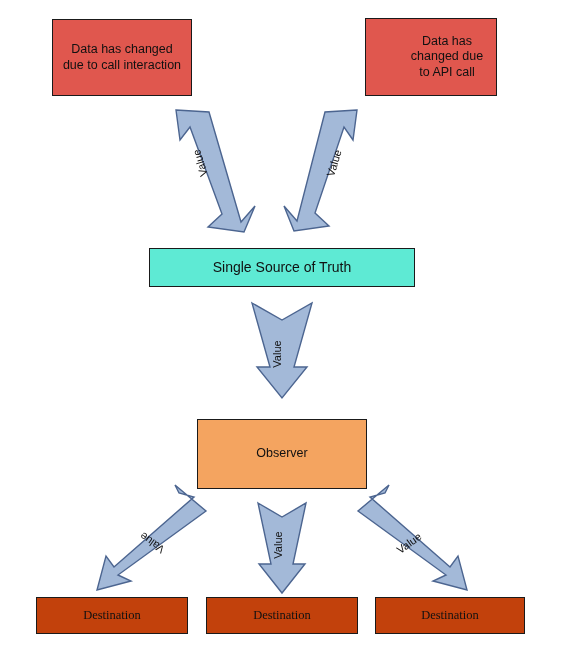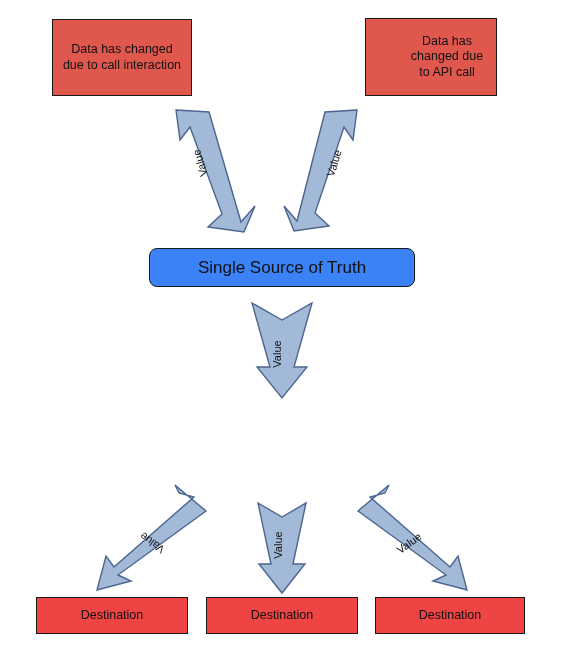--- a/index.html
+++ b/index.html
@@ -29,31 +29,31 @@
     color: #111111;
     line-height: 1.25;
     user-select: none;
   }
   .node-source {
     background: #e0574e;
     font-size: 12.5px;
     padding: 2px 8px;
   }
   .node-store {
-    background: #3b82f6;
-    font-size: 17px;
-    border-radius: 8px;
+    background: #5eead4;
+    font-size: 14px;
   }
   .node-observer {
     background: #f4a460;
     font-size: 12.5px;
   }
   .node-destination {
-    background: #ef4444;
+    background: #c2410c;
     font-size: 12.5px;
+    font-family: Liberation Serif, serif;
   }
   
   #arrows {
     position: absolute;
     left: 0;
     top: 0;
     width: 562px;
     height: 645px;
     pointer-events: none;
   }
@@ -115,20 +115,21 @@
   <div class="arrow-label" style="left:278px; top:545px; transform: translate(-50%,-50%) rotate(270deg);">Value</div>
 
   <div class="arrow-label" style="left:409px; top:543px; transform: translate(-50%,-50%) rotate(324deg);">Value</div>
 
   <div class="node node-source" style="left:52px; top:19px; width:140px; height:77px;">Data has changed due to call interaction</div>
 
   <div class="node node-source" style="left:365px; top:18px; width:132px; height:78px;padding-left:40px;">Data has changed due to API call</div>
 
   <div class="node node-store" style="left:149px; top:248px; width:266px; height:39px;">Single Source of Truth</div>
 
+  <div class="node node-observer" style="left:197px; top:419px; width:170px; height:70px;">Observer</div>
 
   <div class="node node-destination" style="left:36px; top:597px; width:152px; height:37px;">Destination</div>
 
   <div class="node node-destination" style="left:206px; top:597px; width:152px; height:37px;">Destination</div>
 
   <div class="node node-destination" style="left:375px; top:597px; width:150px; height:37px;">Destination</div>
 
 </div>
 
 </body></html>

